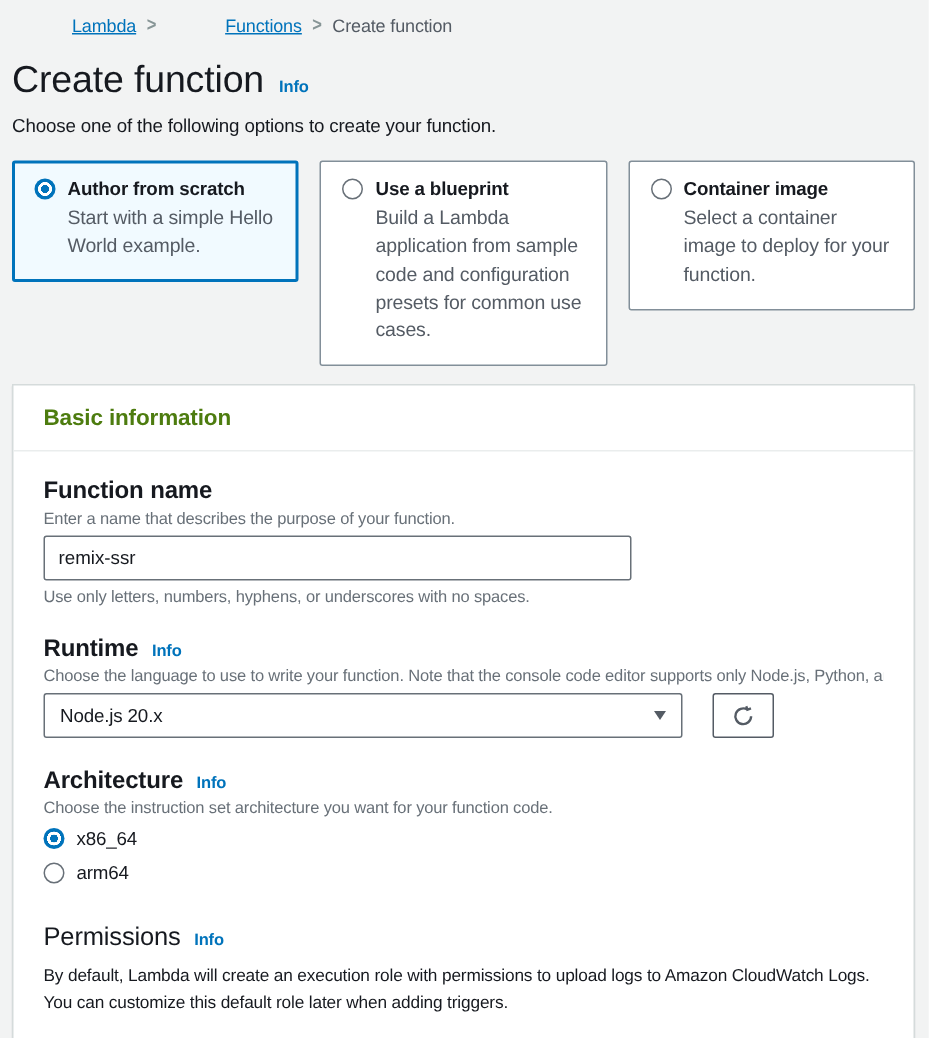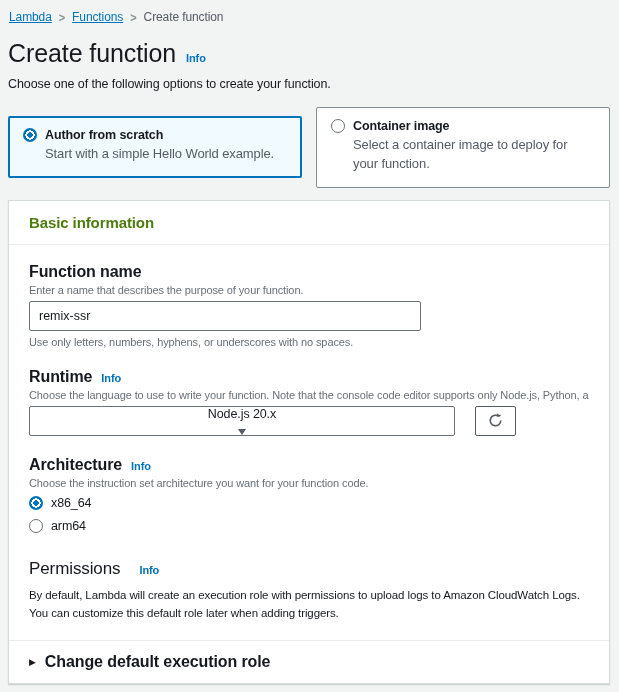--- a/index.html
+++ b/index.html
@@ -6,32 +6,32 @@
   html,body { background:#f2f3f3; }
   body {
     width: 619px; min-height: 692px;
     font-family: "Liberation Sans", sans-serif;
     color:#16191f; letter-spacing:-0.1px;
   }
   .page { padding: 8px 9px 10px 8px; }
 
   
   .breadcrumb { display:flex; align-items:center; gap:7px; font-size:12px; margin:2px 0 0 1px; }
-  .crumb-link { color:#0073bb; text-decoration:underline; cursor:pointer; }
+  .crumb-link { color:#0073bb; text-decoration:underline; cursor:pointer;margin-left:39px; }
   .crumb-current { color:#545b64; }
   .crumb-sep { color:#879596; font-size:11px; font-weight:700; transform:scaleY(1.2); }
 
   
   .title-row { margin-top:15px; display:flex; align-items:baseline; gap:10px; }
   .page-title { font-size:25px; font-weight:400; color:#16191f; }
   .info-link { font-size:11px; font-weight:700; color:#0073bb; cursor:pointer; }
   .subtitle { margin-top:9px; font-size:12.5px; color:#16191f; }
 
   
-  .cards { margin-top:16px; display:flex; gap:14px; align-items:center; }
+  .cards { margin-top:16px; display:flex; gap:14px; align-items:flex-start; }
   .card {
     flex:1; background:#fff; border:1px solid #828f99; border-radius:2px;
     padding:11px 14px 13px 14px; cursor:pointer;
   }
   .card.selected { border:2px solid #0073bb; background:#f1faff; padding:10px 13px 12px 13px; }
   .card-head { display:flex; align-items:center; gap:8px; }
   .card-title { font-size:12.5px; font-weight:700; }
   .card-desc { margin:3px 0 0 22px; font-size:13px; line-height:1.45; color:#545b64; }
 
   
@@ -59,33 +59,33 @@
   .text-input {
     width:392px; height:30px; border:1px solid #687078; border-radius:2px;
     padding:0 9px; font-size:12.5px; color:#16191f;
     font-family:"Liberation Sans", sans-serif; background:#fff;
   }
 
   .select-row { display:flex; align-items:center; gap:20px; }
   .select {
     width:426px; height:30px; background:#fff; border:1px solid #687078; border-radius:2px;
     display:flex; align-items:center; justify-content:space-between;
-    padding:0 10px; font-size:12.5px; cursor:pointer;flex-direction:column;
+    padding:0 10px; font-size:12.5px; cursor:pointer;
   }
   .select-caret { width:0; height:0; border-left:4.5px solid transparent;
     border-right:4.5px solid transparent; border-top:6px solid #545b64; }
   .icon-btn { width:41px; height:30px; background:#fff; border:1px solid #545b64;
     border-radius:2px; display:flex; align-items:center; justify-content:center; cursor:pointer; }
 
   .radio-group { margin-top:7px; }
   .radio-row { display:flex; align-items:center; gap:8px; margin-bottom:9px; cursor:pointer; }
   .radio-row-label { font-size:12.5px; color:#16191f; }
 
   .section-heading-block { margin-top:26px; margin-bottom:18px; }
-  .section-heading-row { display:flex; align-items:baseline; gap:19px; }
+  .section-heading-row { display:flex; align-items:baseline; gap:9px; }
   .section-heading { font-size:17px; font-weight:400; color:#16191f; }
   .section-desc { margin-top:8px; font-size:11.5px; line-height:1.55; color:#16191f; max-width:577px; }
 
   .expander { border-top:1px solid #eaeded; padding:12px 20px; display:flex;
               align-items:center; gap:9px; cursor:pointer; }
   .expander-caret { font-size:9px; color:#16191f; line-height:1; }
   .expander-label { font-size:16px; font-weight:700; color:#16191f; }
 </style>
 </head>
 <body>
@@ -106,20 +106,27 @@
   </div>
   <p class="subtitle">Choose one of the following options to create your function.</p>
 
   <div class="cards">
     <div class="card selected">
       <div class="card-head">
         <span class="radio checked"></span>
         <span class="card-title">Author from scratch</span>
       </div>
       <p class="card-desc">Start with a simple Hello World example.</p>
+    </div>
+    <div class="card">
+      <div class="card-head">
+        <span class="radio"></span>
+        <span class="card-title">Use a blueprint</span>
+      </div>
+      <p class="card-desc">Build a Lambda application from sample code and configuration presets for common use cases.</p>
     </div>
     <div class="card">
       <div class="card-head">
         <span class="radio"></span>
         <span class="card-title">Container image</span>
       </div>
       <p class="card-desc">Select a container image to deploy for your function.</p>
     </div>
   </div>
 

